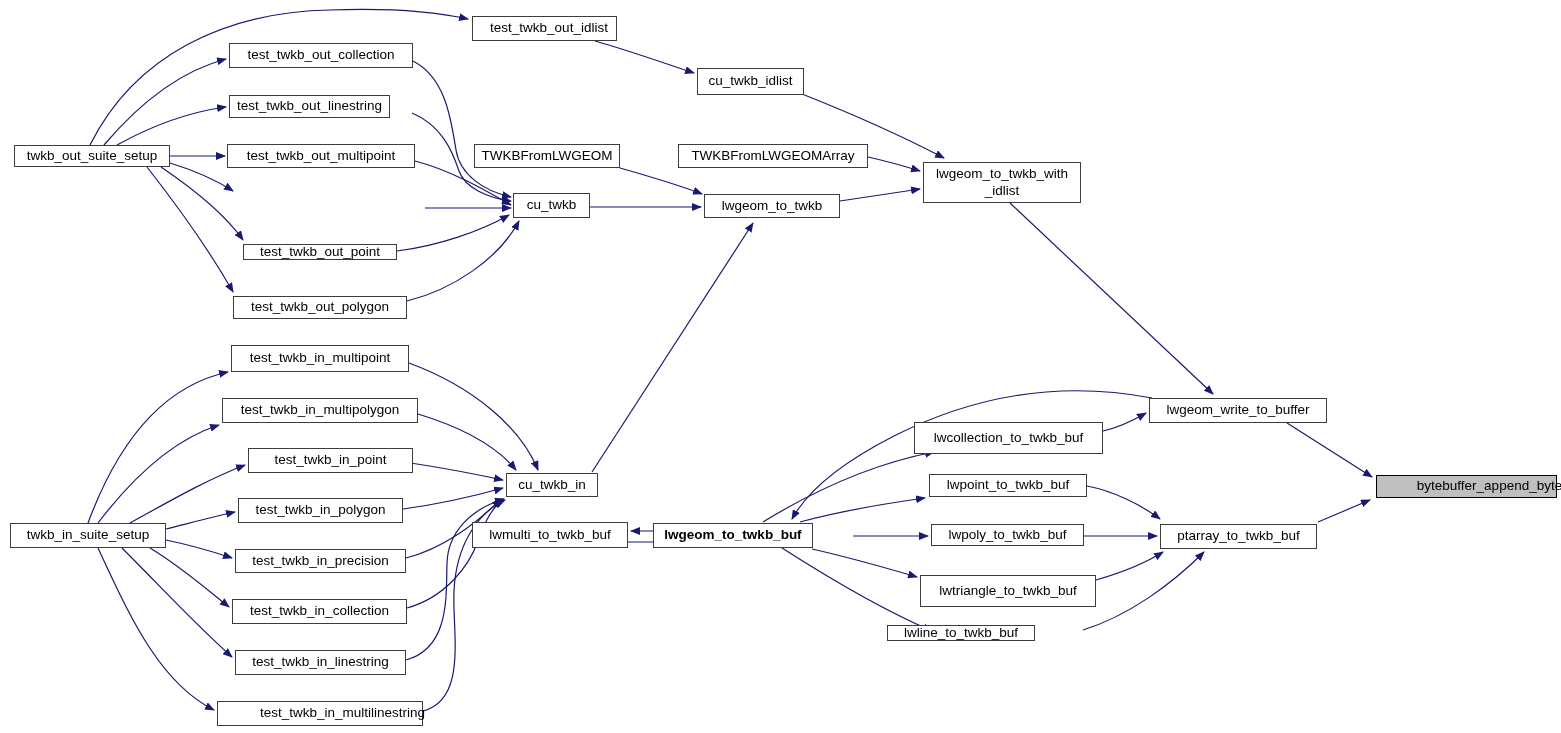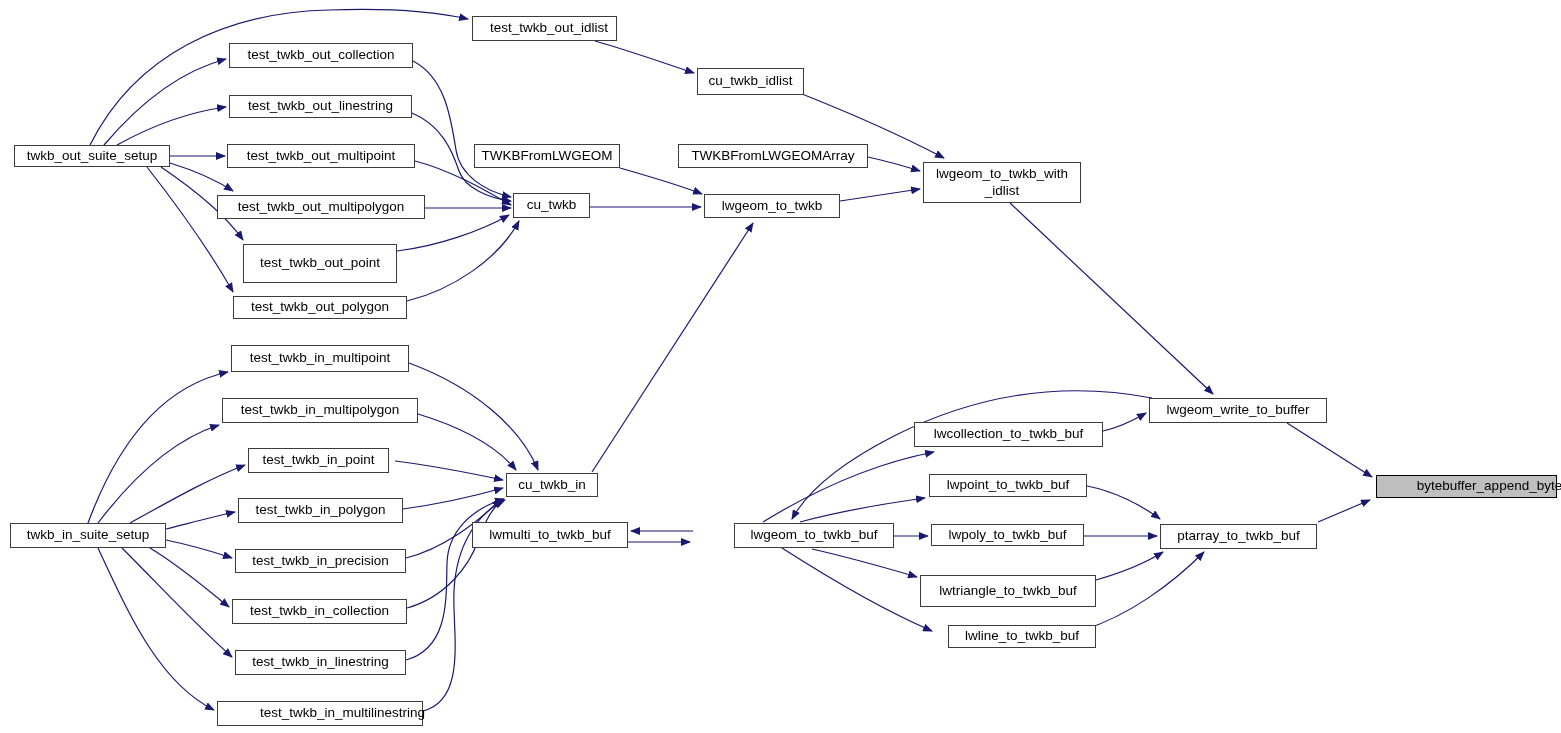--- a/index.html
+++ b/index.html
@@ -74,45 +74,44 @@
       <path class="edge" d="M 1087,486 C 1113,491 1140,504 1160,519" marker-end="url(#arrow)"></path>
       <path class="edge" d="M 1084,536 L 1157,536" marker-end="url(#arrow)"></path>
       <path class="edge" d="M 1096,580 C 1124,572 1147,562 1163,552" marker-end="url(#arrow)"></path>
       <path class="edge" d="M 1083,630 C 1128,616 1171,585 1204,552" marker-end="url(#arrow)"></path>
       <path class="edge" d="M 1287,423 L 1372,477" marker-end="url(#arrow)"></path>
       <path class="edge" d="M 1318,522 C 1335,515 1353,507 1370,500" marker-end="url(#arrow)"></path>
     </svg>
     <div class="node" style="left: 14px; top: 145px; width: 156px; height: 22px;">twkb_out_suite_setup</div>
     <div class="node" style="left: 472px; top: 16px; width: 145px; height: 25px; padding-left: 9px;">test_twkb_out_idlist</div>
     <div class="node" style="left: 229px; top: 43px; width: 184px; height: 25px;">test_twkb_out_collection</div>
-    <div class="node" style="left: 229px; top: 95px; width: 183px; height: 23px;">test_twkb_out_linestring</div>
+    <div class="node" style="left: 229px; top: 95px; width: 161px; height: 23px;">test_twkb_out_linestring</div>
     <div class="node" style="left: 227px; top: 144px; width: 188px; height: 24px;">test_twkb_out_multipoint</div>
-    <div class="node" style="left: 217px; top: 195px; width: 208px; height: 24px;">test_twkb_out_multipolygon</div>
-    <div class="node" style="left: 243px; top: 244px; width: 154px; height: 39px;">test_twkb_out_point</div>
+    <div class="node" style="left: 243px; top: 244px; width: 154px; height: 16px;">test_twkb_out_point</div>
     <div class="node" style="left: 233px; top: 296px; width: 174px; height: 23px;">test_twkb_out_polygon</div>
     <div class="node" style="left: 697px; top: 68px; width: 107px; height: 27px;">cu_twkb_idlist</div>
     <div class="node" style="left: 474px; top: 144px; width: 146px; height: 24px;">TWKBFromLWGEOM</div>
     <div class="node" style="left: 678px; top: 144px; width: 190px; height: 24px;">TWKBFromLWGEOMArray</div>
     <div class="node" style="left: 513px; top: 193px; width: 77px; height: 25px;">cu_twkb</div>
     <div class="node" style="left: 704px; top: 194px; width: 136px; height: 24px;">lwgeom_to_twkb</div>
     <div class="node" style="left: 923px; top: 162px; width: 158px; height: 41px;">lwgeom_to_twkb_with
 _idlist</div>
     <div class="node" style="left: 10px; top: 523px; width: 156px; height: 25px;">twkb_in_suite_setup</div>
     <div class="node" style="left: 231px; top: 345px; width: 178px; height: 27px;">test_twkb_in_multipoint</div>
     <div class="node" style="left: 222px; top: 398px; width: 196px; height: 25px;">test_twkb_in_multipolygon</div>
-    <div class="node" style="left: 248px; top: 448px; width: 141px; height: 25px;">test_twkb_in_point</div>
+    <div class="node" style="left: 248px; top: 448px; width: 165px; height: 25px;">test_twkb_in_point</div>
     <div class="node" style="left: 238px; top: 498px; width: 165px; height: 25px;">test_twkb_in_polygon</div>
     <div class="node" style="left: 235px; top: 549px; width: 171px; height: 24px;">test_twkb_in_precision</div>
     <div class="node" style="left: 232px; top: 599px; width: 175px; height: 25px;">test_twkb_in_collection</div>
     <div class="node" style="left: 235px; top: 650px; width: 171px; height: 25px;">test_twkb_in_linestring</div>
     <div class="node" style="left: 217px; top: 701px; width: 206px; height: 25px; padding-left: 45px;">test_twkb_in_multilinestring</div>
     <div class="node" style="left: 506px; top: 473px; width: 92px; height: 24px;">cu_twkb_in</div>
     <div class="node" style="left: 472px; top: 522px; width: 156px; height: 26px;">lwmulti_to_twkb_buf</div>
-    <div class="node" style="left: 734px; top: 523px; width: 160px; height: 25px;">lwgeom_to_twkb_buf</div>
-    <div class="node" style="left: 914px; top: 422px; width: 189px; height: 25px;">lwcollection_to_twkb_buf</div>
+    <div class="node" style="left: 653px; top: 523px; width: 160px; height: 25px; font-weight: bold;">lwgeom_to_twkb_buf</div>
+    <div class="node" style="left: 914px; top: 422px; width: 189px; height: 32px;">lwcollection_to_twkb_buf</div>
     <div class="node" style="left: 929px; top: 474px; width: 158px; height: 23px;">lwpoint_to_twkb_buf</div>
     <div class="node" style="left: 931px; top: 524px; width: 153px; height: 22px;">lwpoly_to_twkb_buf</div>
     <div class="node" style="left: 920px; top: 575px; width: 176px; height: 32px;">lwtriangle_to_twkb_buf</div>
-    <div class="node" style="left: 948px; top: 625px; width: 148px; height: 23px;">lwline_to_twkb_buf</div>
+    <div class="node" style="left: 887px; top: 625px; width: 148px; height: 16px;">lwline_to_twkb_buf</div>
     <div class="node" style="left: 1160px; top: 524px; width: 157px; height: 25px;">ptarray_to_twkb_buf</div>
     <div class="node" style="left: 1149px; top: 398px; width: 178px; height: 25px;">lwgeom_write_to_buffer</div>
     <div class="node highlighted" style="left: 1376px; top: 475px; width: 181px; height: 23px; padding-left: 46px;">bytebuffer_append_byte</div>
   </div>
 
 </body></html>

